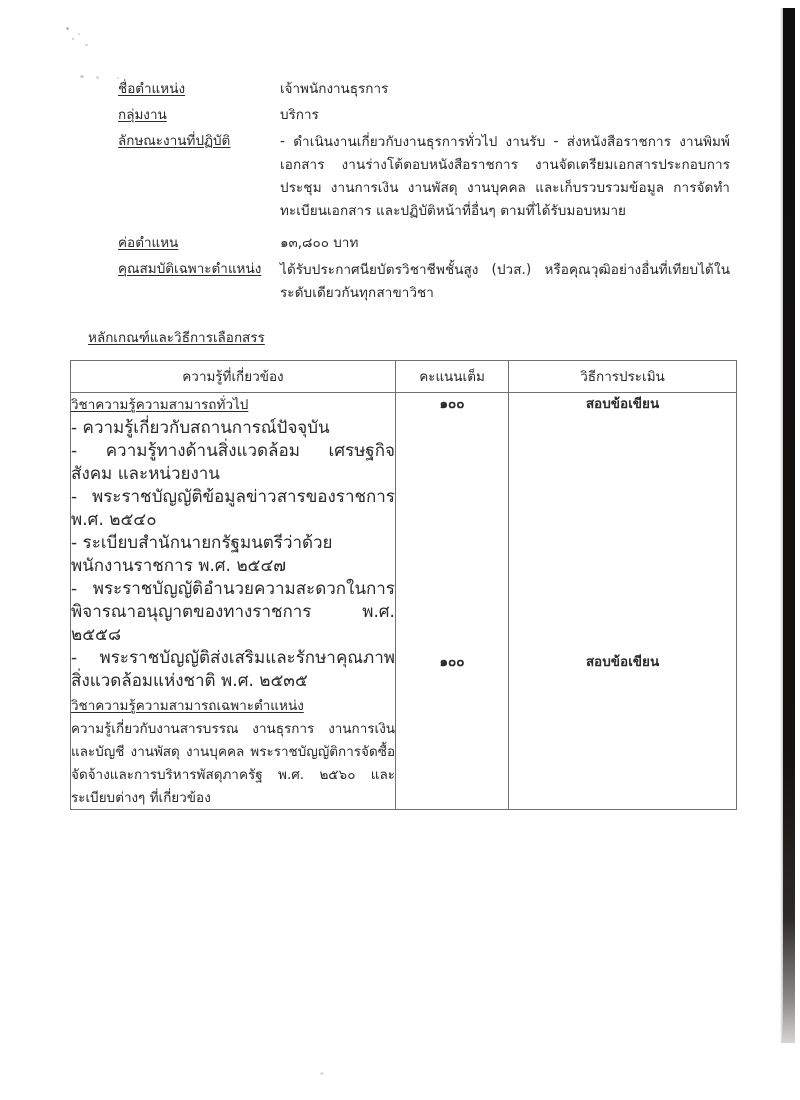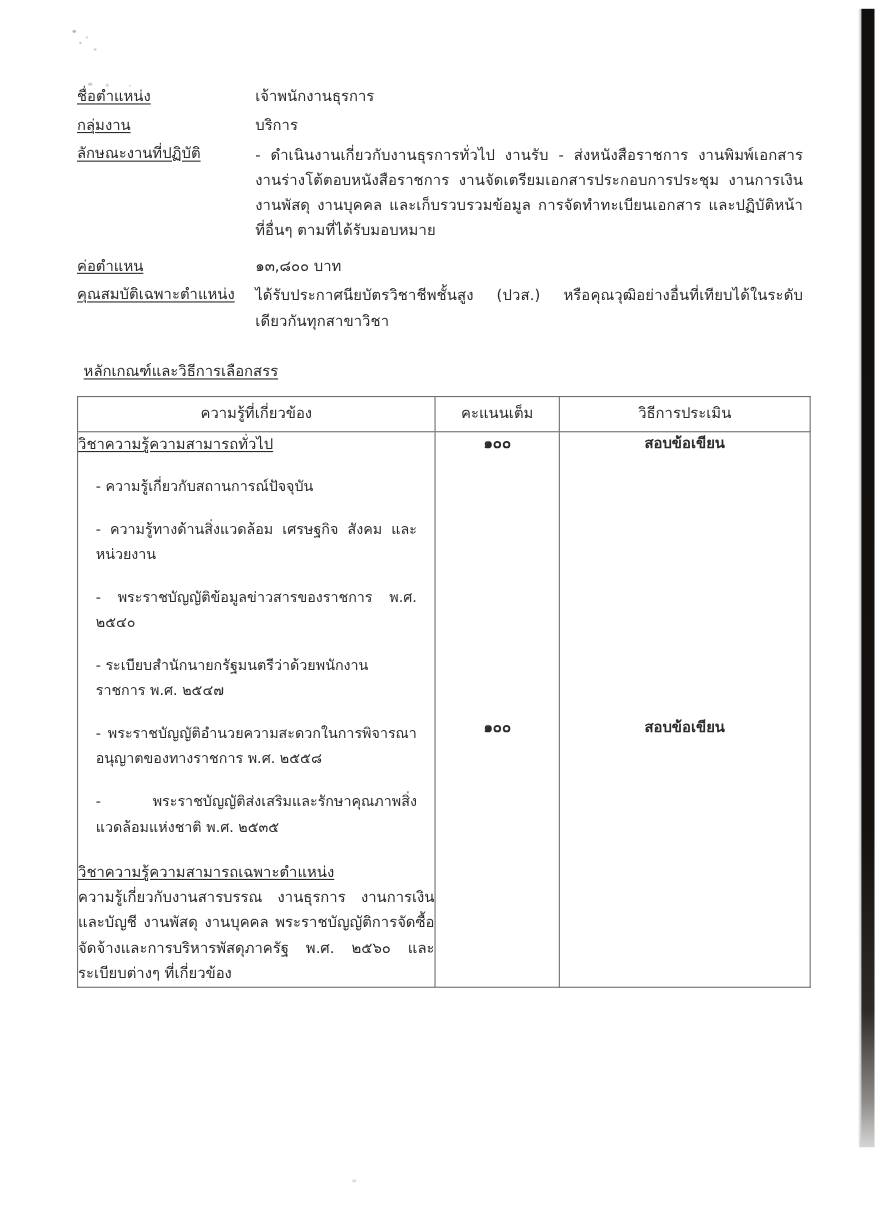--- a/index.html
+++ b/index.html
@@ -66,37 +66,38 @@
     align-items: flex-start;
     margin-bottom: 6px;
   }
   .field-label {
     flex: 0 0 162px;
     font-size: 13.5px;
     line-height: 20px;
     text-decoration: underline;
     text-underline-offset: 2px;
     white-space: nowrap;
+    margin-left: 48px;
   }
   .field-value {
     flex: 1 1 auto;
     font-size: 13.5px;
     line-height: 20px;
   }
   .field-value.justify {
     text-align: justify;
     line-height: 23px;
     letter-spacing: 0.1px;
   }
   .field-row.block-row { margin-bottom: 10px; }
 
   
   .section-heading {
     position: absolute;
-    left: 76px;
+    left: 88px;
     top: 326px;
     font-size: 13.5px;
     font-weight: normal;
     text-decoration: underline;
     text-underline-offset: 2px;
     text-align: right;
   }
 
   
   .criteria-table-wrap {
@@ -148,23 +149,23 @@
   }
 
   .sub-title {
     font-size: 13.5px;
     line-height: 22px;
     text-decoration: underline;
     text-underline-offset: 2px;
     margin: 0 0 1px 0;
   }
   .k-line {
-    font-size: 13px;
+    font-size: 17px;
     line-height: 23px;
-    margin: 16px;
+    margin: 0;
   }
   .k-para {
     font-size: 13.5px;
     line-height: 23px;
     margin: 0;
     text-align: justify;
   }
   .k-line.justified {
     text-align: justify;
   }

